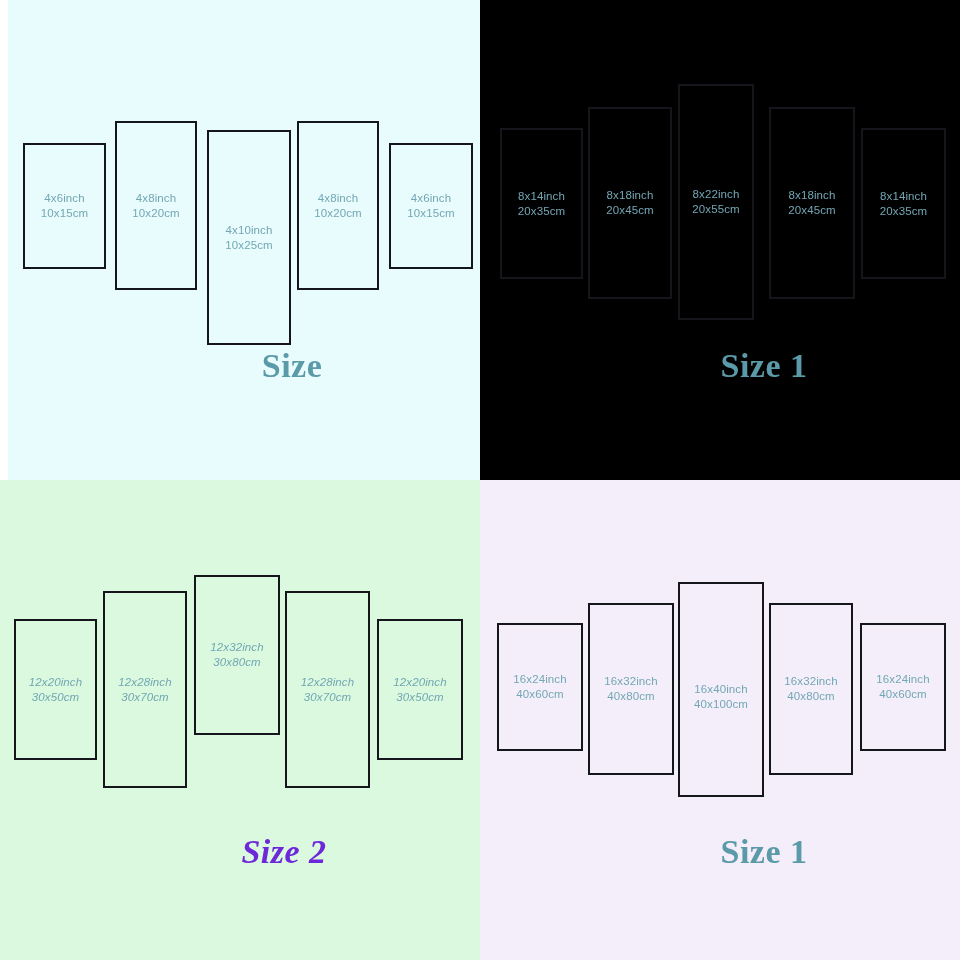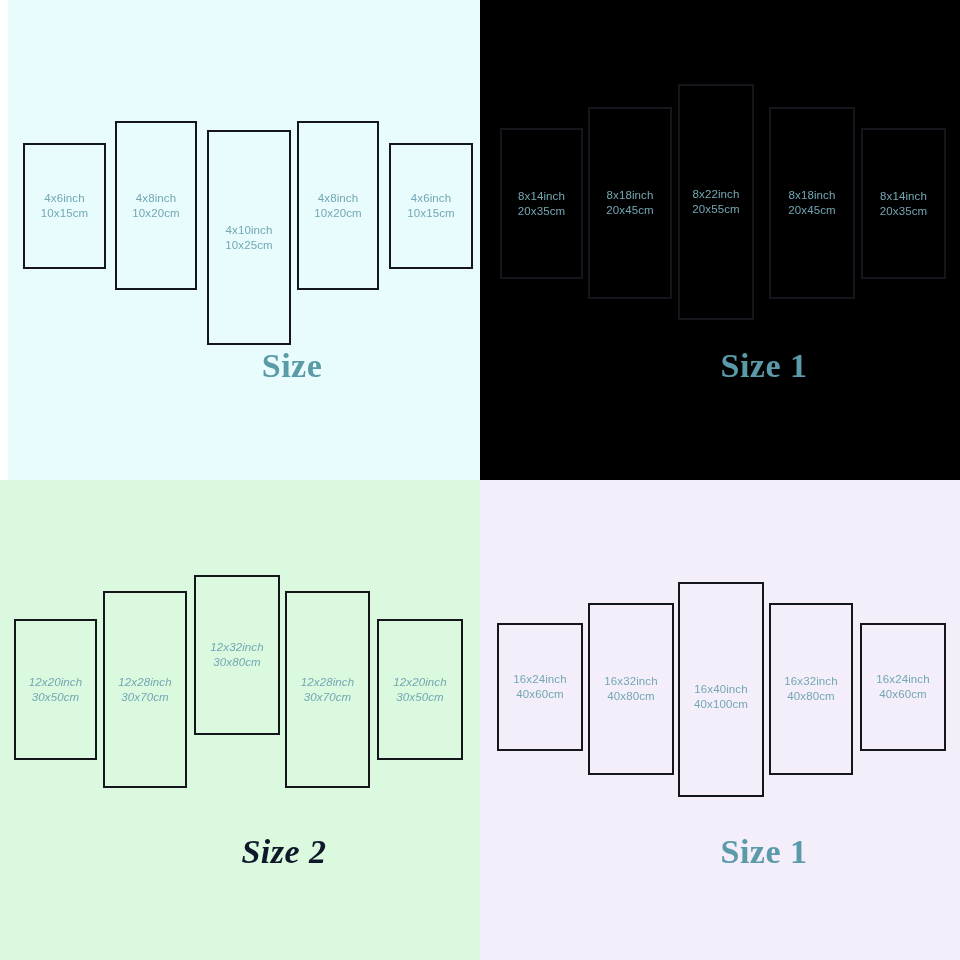--- a/index.html
+++ b/index.html
@@ -132,21 +132,21 @@
         </div>
         <div class="panel" style="left: 194px; top: 95px; width: 86px; height: 160px; border-color: rgb(20, 22, 28);">
           <div class="panel-label" style="color: rgb(115, 167, 180);"><span>12x32inch</span><span class="line2">30x80cm</span></div>
         </div>
         <div class="panel" style="left: 285px; top: 111px; width: 85px; height: 197px; border-color: rgb(20, 22, 28);">
           <div class="panel-label" style="color: rgb(115, 167, 180);"><span>12x28inch</span><span class="line2">30x70cm</span></div>
         </div>
         <div class="panel" style="left: 377px; top: 139px; width: 86px; height: 141px; border-color: rgb(20, 22, 28);">
           <div class="panel-label" style="color: rgb(115, 167, 180);"><span>12x20inch</span><span class="line2">30x50cm</span></div>
         </div>
-        <div class="group-title" style="top: 353px; color: #0f172a;">Size 2</div>
+        <div class="group-title" style="top: 353px; color: #6d28d9;">Size 2</div>
       </div>
     </div>
     <div class="quadrant q3" style="background: rgb(244, 238, 250); padding-left: 48px;">
       <div class="panel-group">
         <div class="panel" style="left: 17px; top: 143px; width: 86px; height: 128px; border-color: rgb(20, 22, 28);">
           <div class="panel-label" style="color: rgb(115, 167, 180);"><span>16x24inch</span><span class="line2">40x60cm</span></div>
         </div>
         <div class="panel" style="left: 108px; top: 123px; width: 86px; height: 172px; border-color: rgb(20, 22, 28);">
           <div class="panel-label" style="color: rgb(115, 167, 180);"><span>16x32inch</span><span class="line2">40x80cm</span></div>
         </div>

